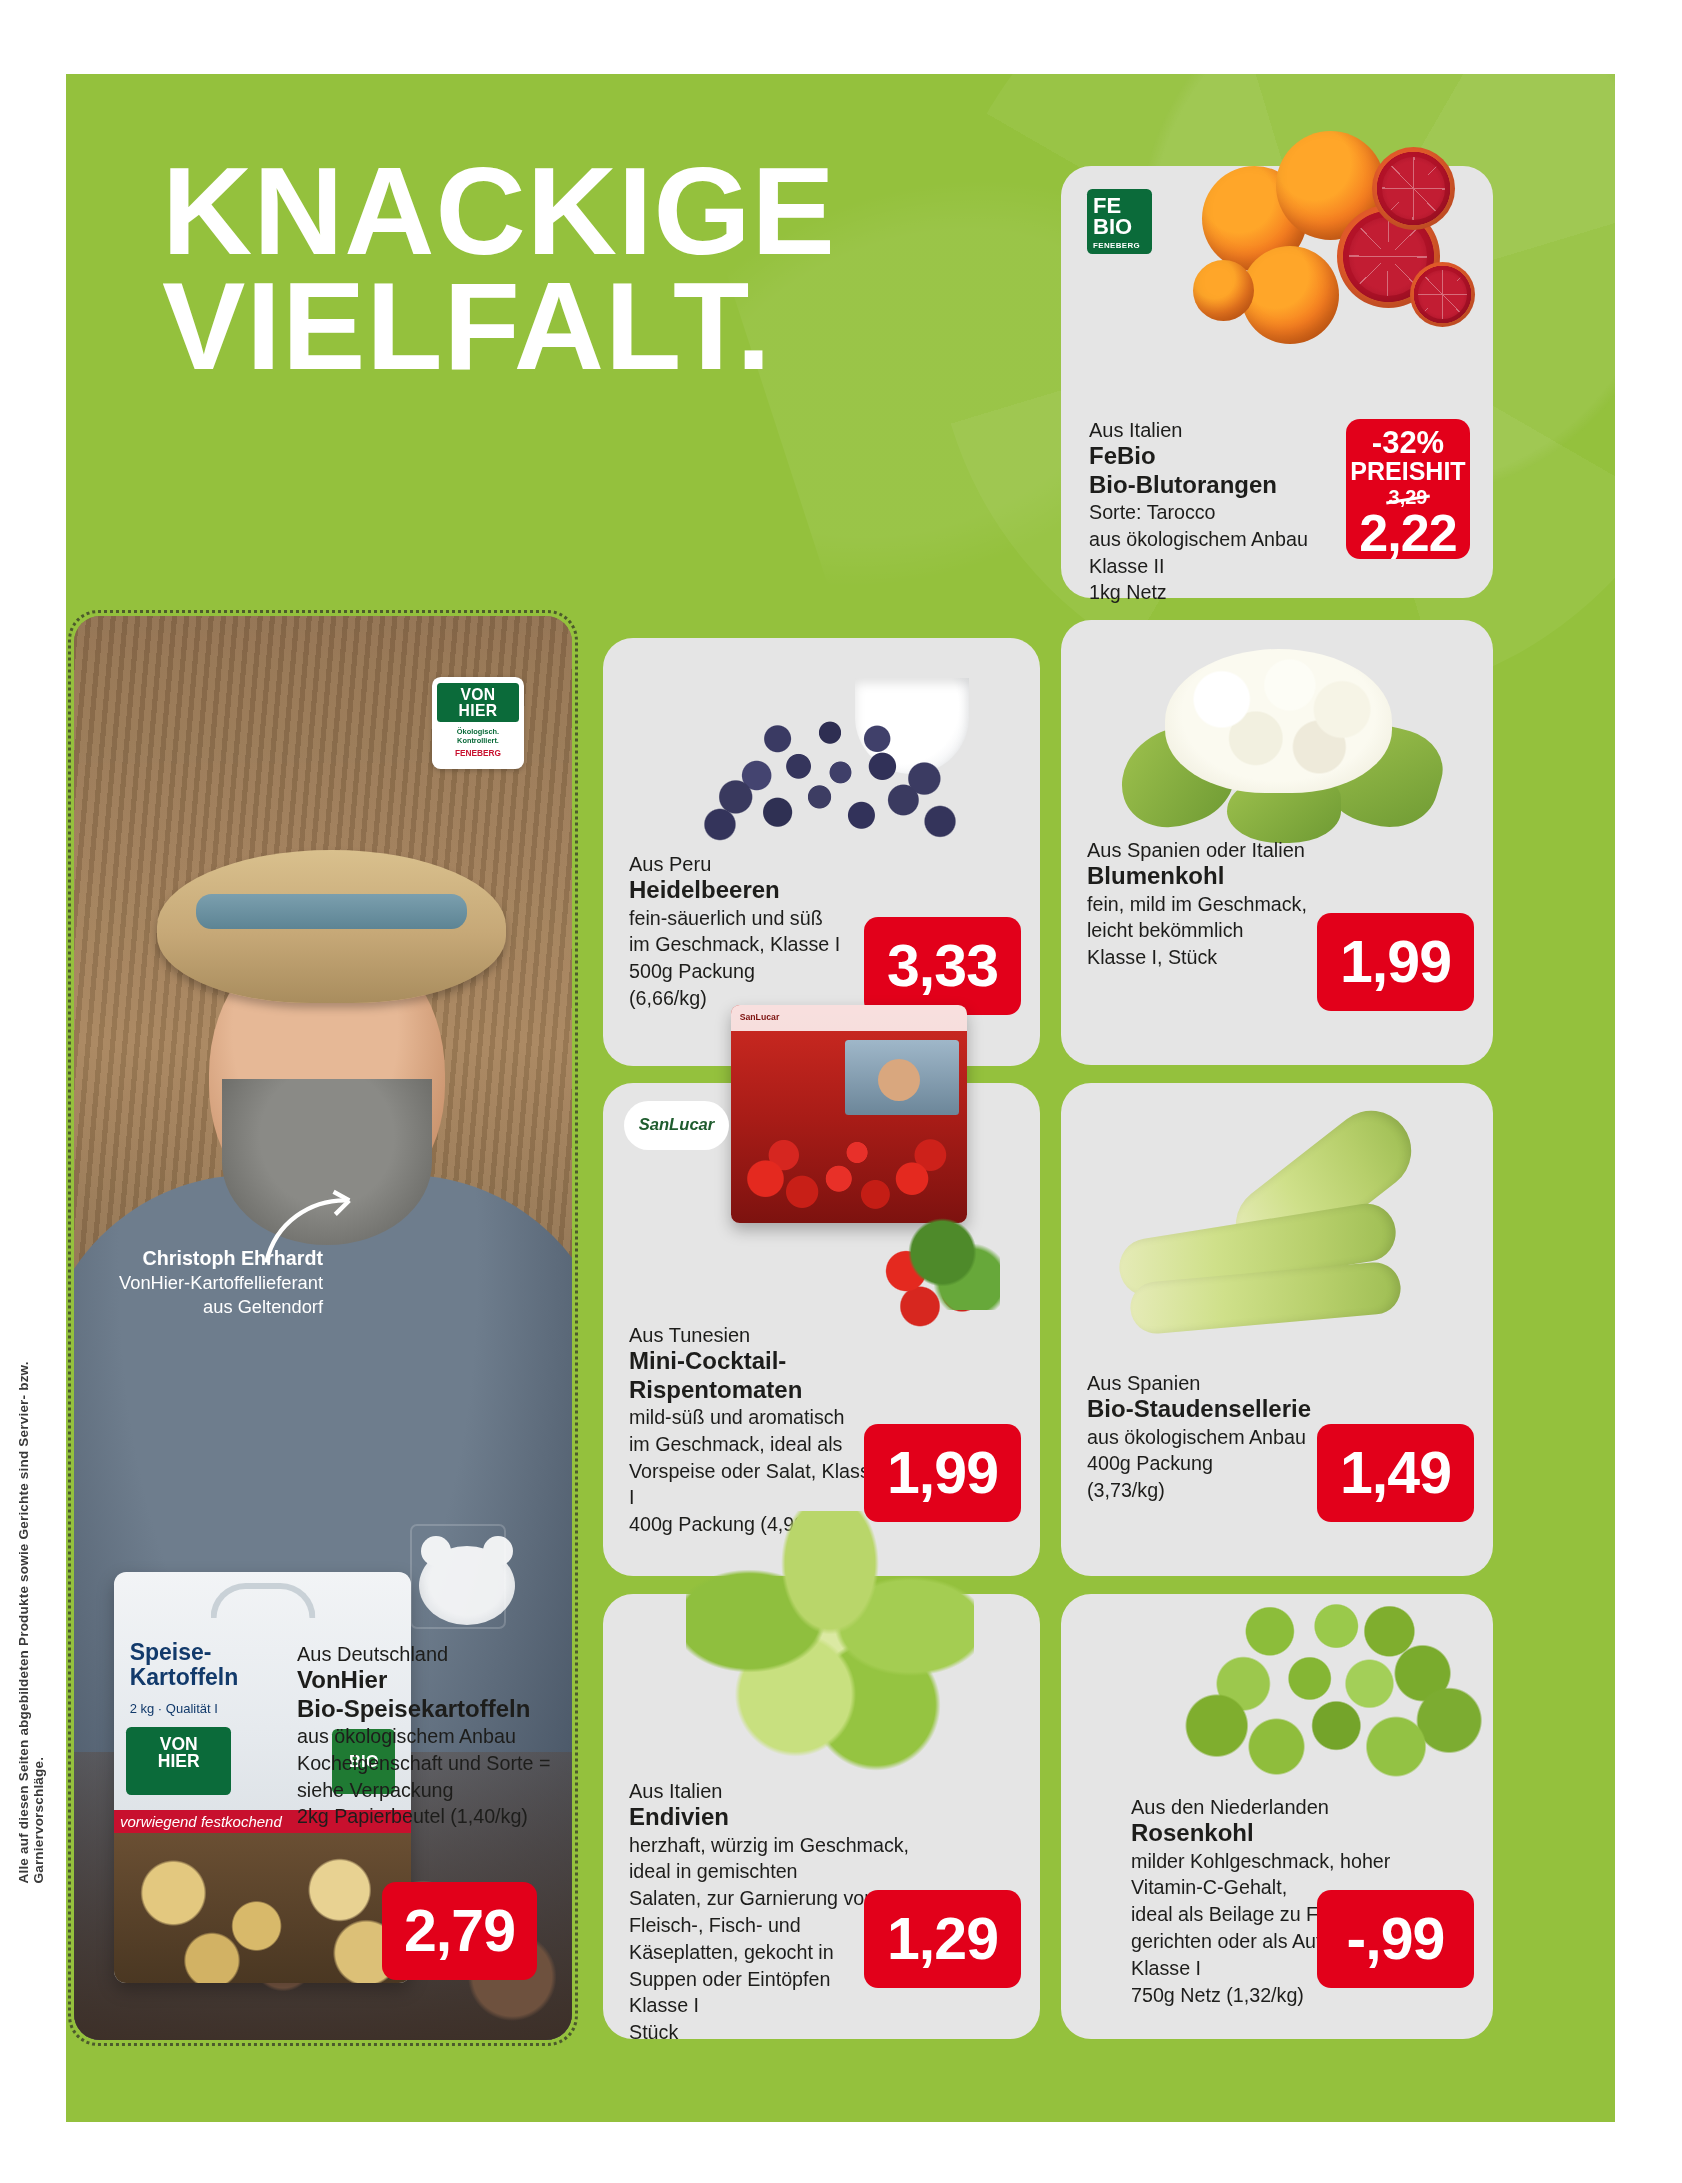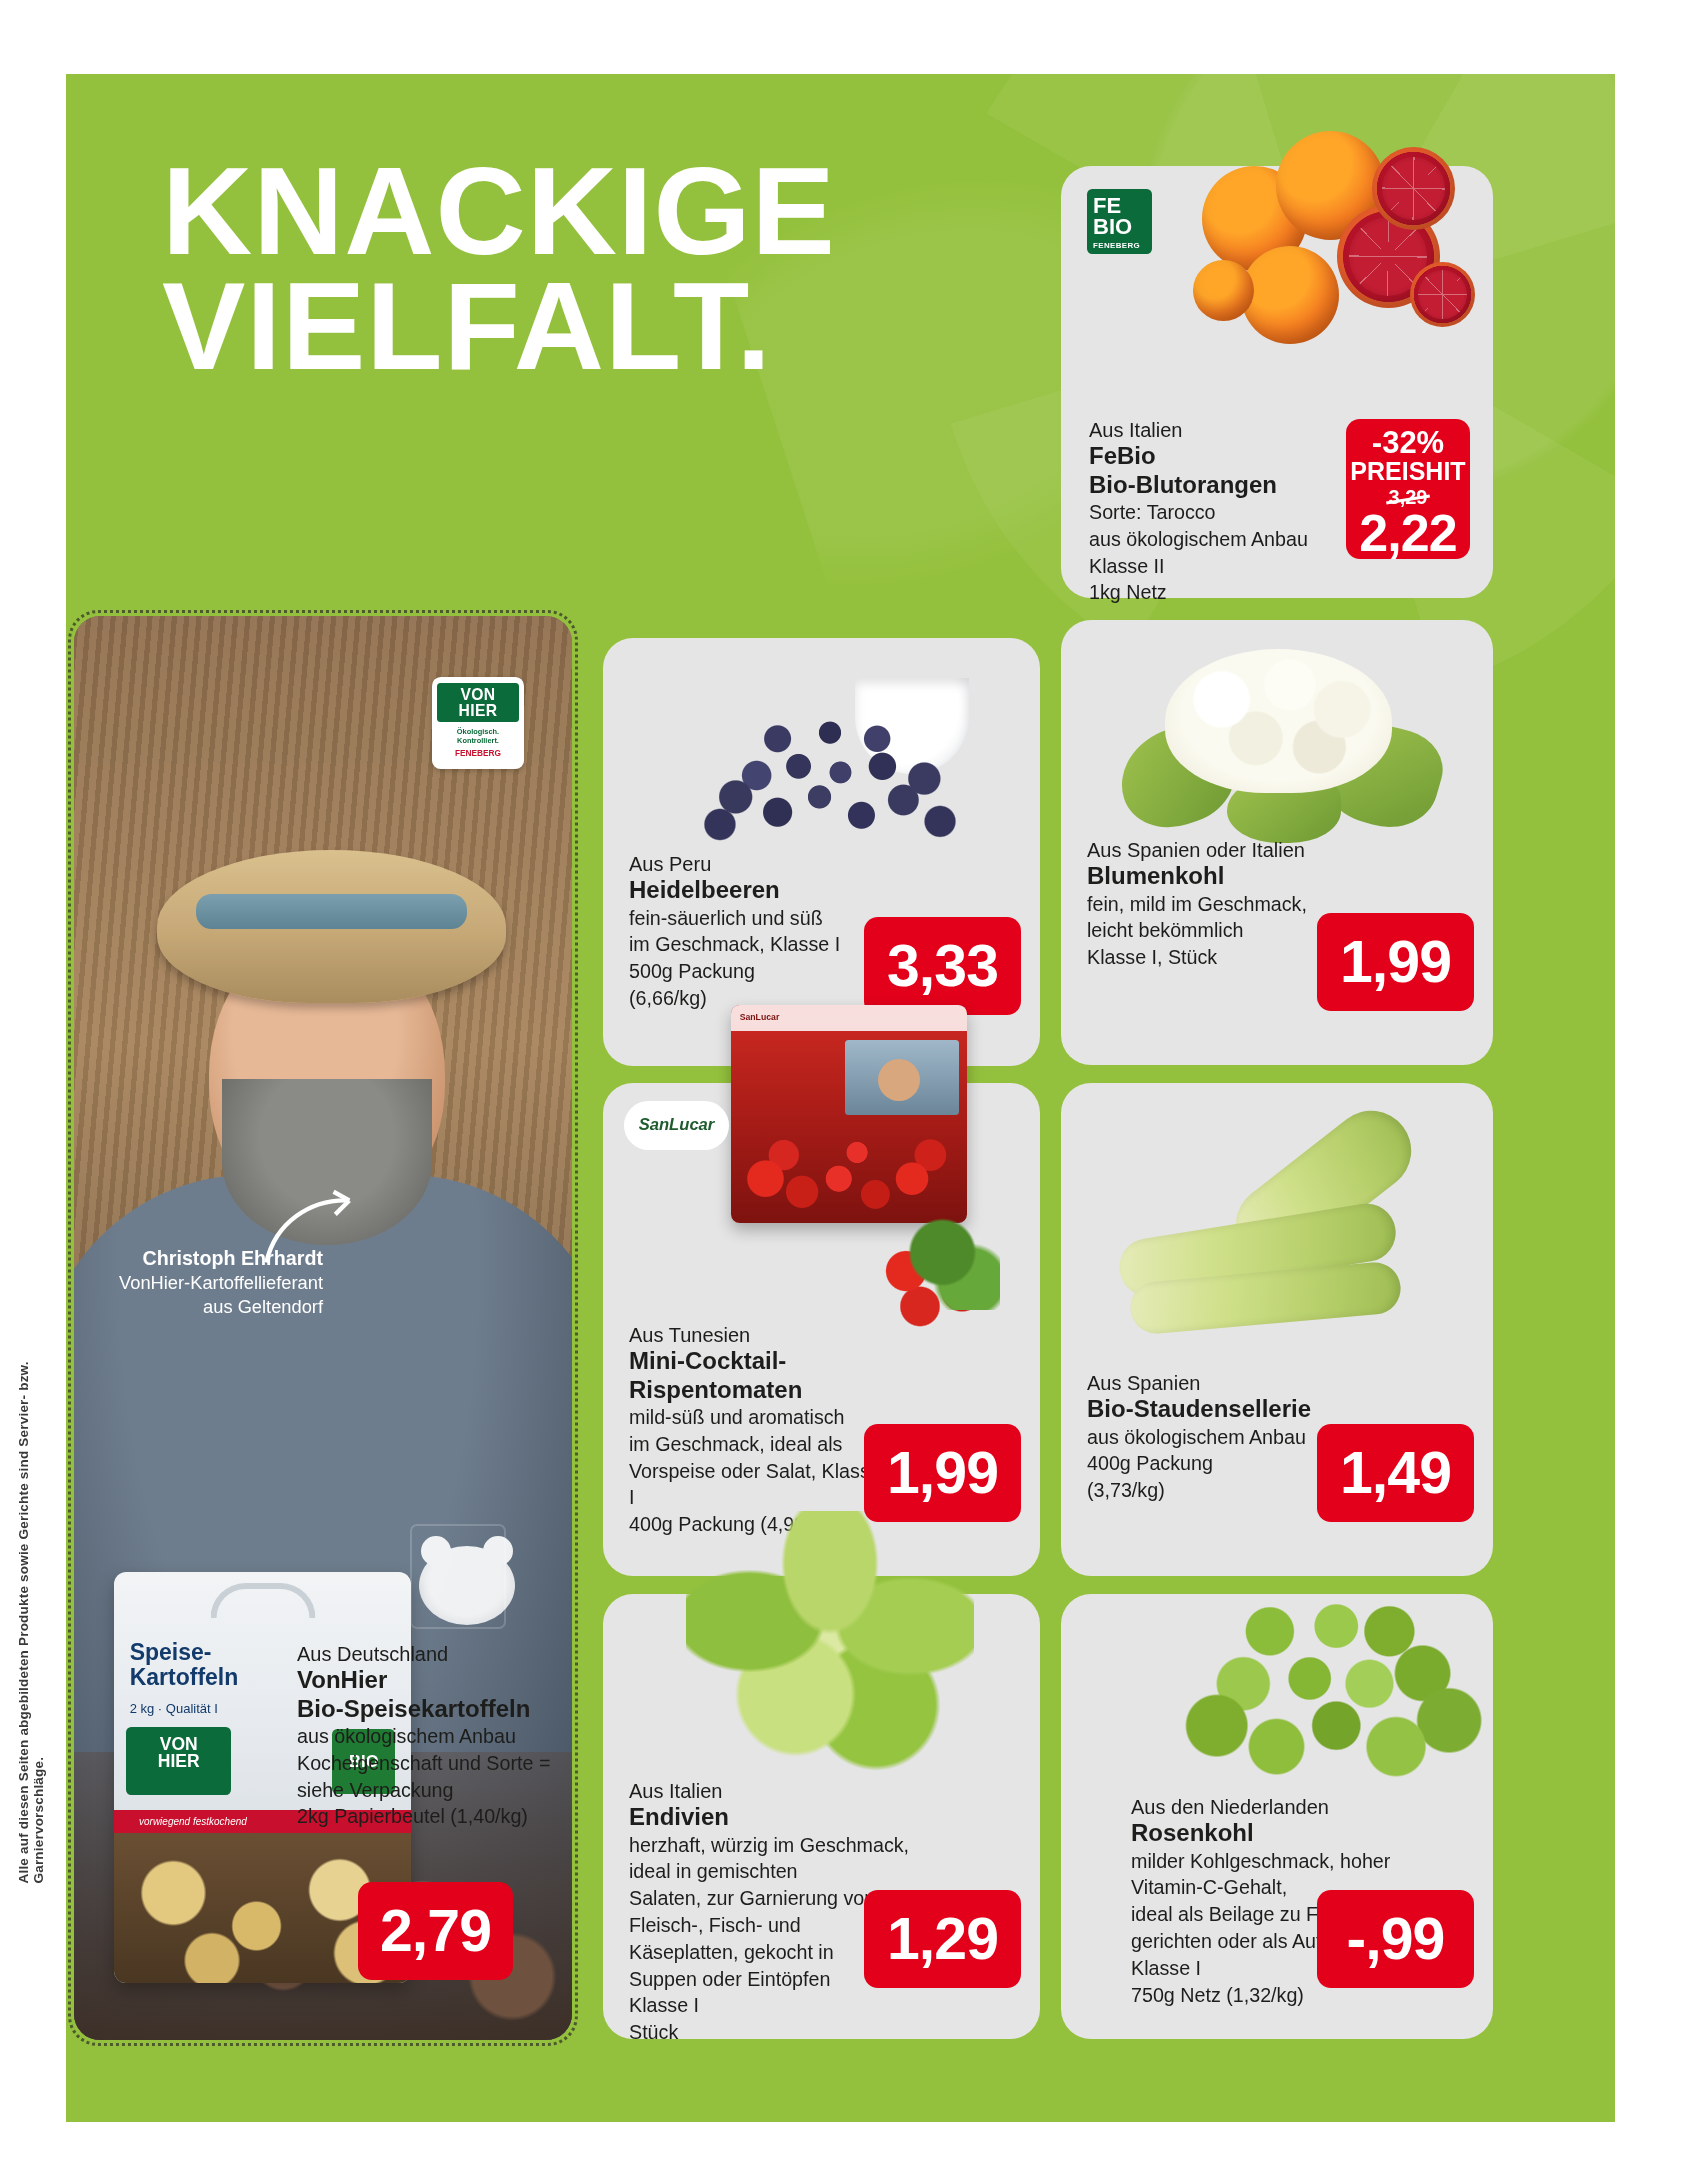--- a/index.html
+++ b/index.html
@@ -103,21 +103,21 @@
     background: #e2001a;
     color: #ffffff;
     border-radius: 14px;
     font-weight: 700;
     display: flex;
     align-items: center;
     justify-content: center;
     letter-spacing: -0.9px;
     line-height: 1;
   }
-  .price.big { font-size: 59px; }
+  .price.big { font-size: 59px; margin-left: 24px; }
 
   
   #card-orange {
     left: 1061px; top: 166px;
     width: 432px; height: 432px;
   }
   #card-orange .text {
     position: absolute; left: 28px; top: 252px; width: 262px;
   }
   #card-orange .pricebox {
@@ -329,21 +329,21 @@
   #potato-pack .pk-bio {
     position: absolute; right: 15.7px; top: 157px; width: 63px; height: 65px;
     background: #1f7a33; border-radius: 5.2px; color: #fff; font-size: 16.6px; font-weight: 700;
     display: flex; align-items: center; justify-content: center;
   }
   #potato-pack .pk-strip {
     position: absolute; left: 0; right: 0; top: 238px; height: 23px;
     background: #c8102e;
   }
   #potato-pack .pk-strip span {
-    color: #fff; font-size: 10px; font-style: italic; padding-left: 25px; line-height: 23px;
+    color: #fff; font-size: 15px; font-style: italic; padding-left: 6px; line-height: 23px;
   }
   #potato-pack .pk-window {
     position: absolute; left: 0; right: 0; bottom: 0; height: 150px;
     background:
       radial-gradient(circle at 20% 40%, #e3c87f 0 12%, rgba(0,0,0,0) 13%),
       radial-gradient(circle at 48% 62%, #d8b96a 0 13%, rgba(0,0,0,0) 14%),
       radial-gradient(circle at 76% 38%, #e8d292 0 12%, rgba(0,0,0,0) 13%),
       radial-gradient(circle at 33% 85%, #d2b264 0 11%, rgba(0,0,0,0) 12%),
       radial-gradient(circle at 85% 80%, #dcc077 0 11%, rgba(0,0,0,0) 12%),
       linear-gradient(180deg, #6a4f33, #4a3722);

